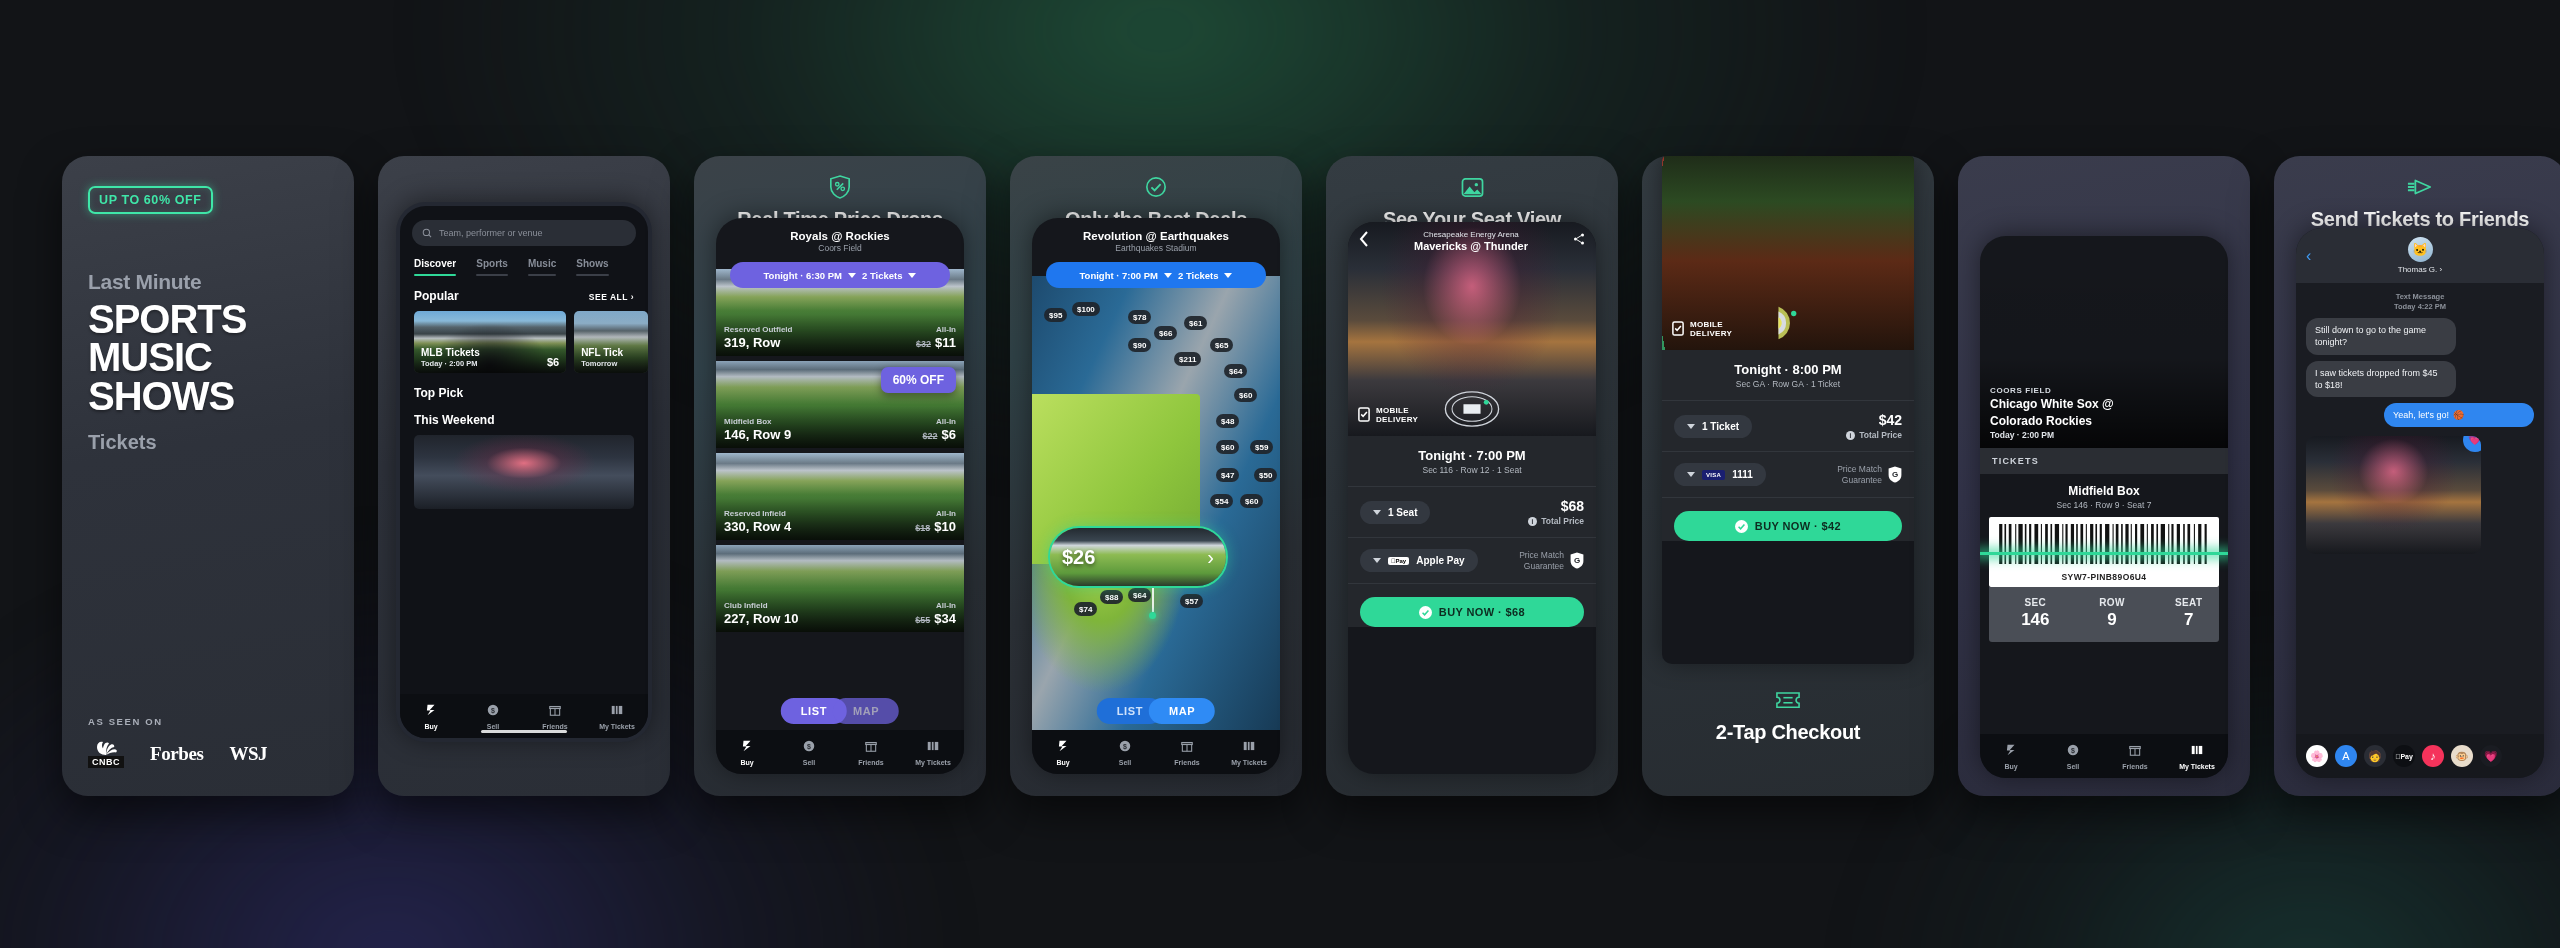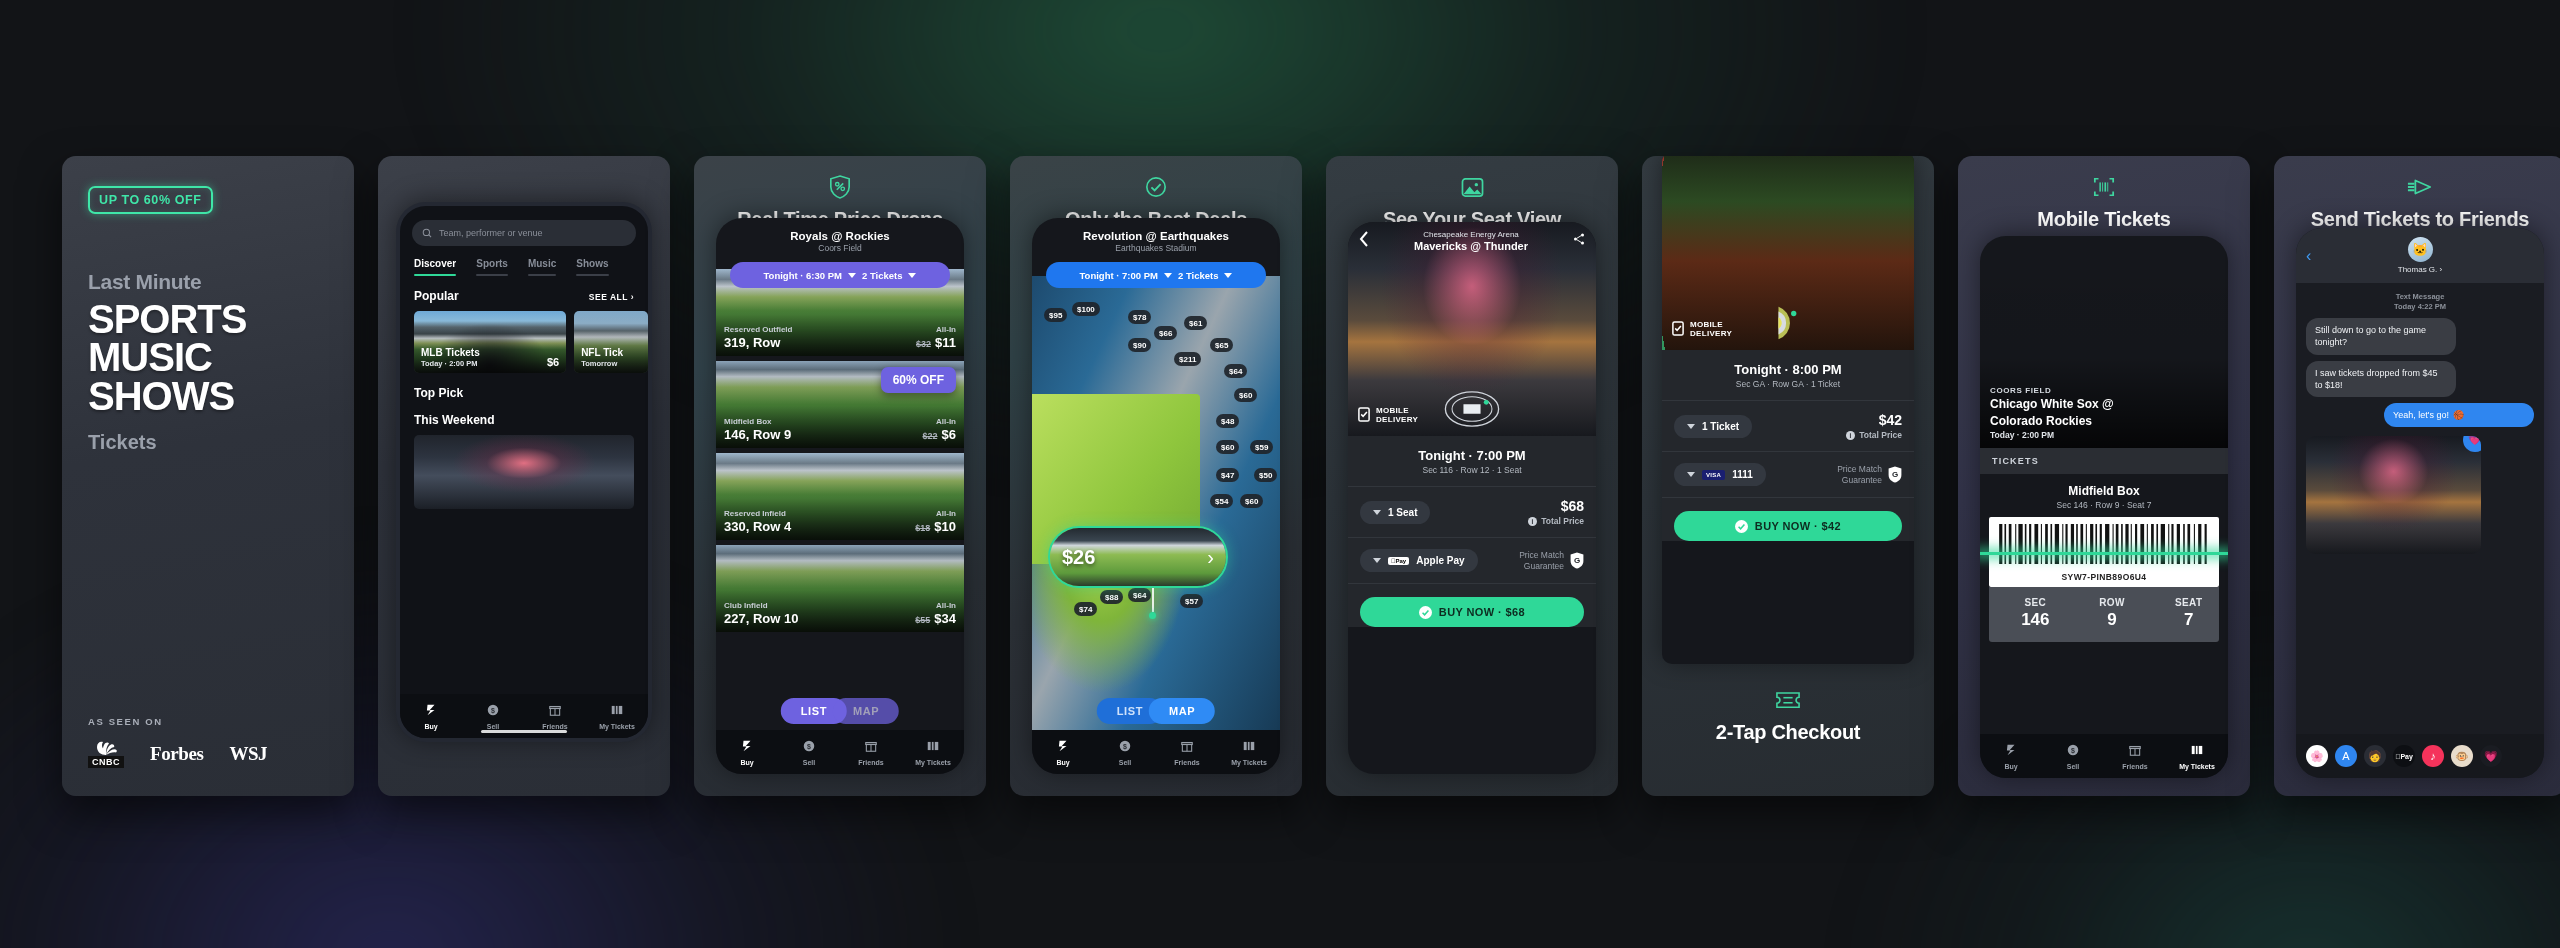--- a/index.html
+++ b/index.html
@@ -27,21 +27,21 @@
     width:900px; height:700px; border-radius:50%;
     background:radial-gradient(ellipse at center, rgba(30,90,80,.42) 0%, rgba(20,50,50,.18) 45%, rgba(18,20,23,0) 72%);
     filter:blur(30px); pointer-events:none;
   }
 
   .stage{ position:absolute; left:62px; top:156px; width:2436px; height:640px; display:flex; gap:24px; }
 
   .panel{
     position:relative;
     width:292px; height:640px;
-    border-radius:14px;
+    border-radius:26px;
     overflow:hidden;
     background:linear-gradient(170deg,#3c4049 0%,#2e323b 45%,#2a2e36 100%);
     box-shadow:0 18px 40px rgba(0,0,0,.55);
     flex:0 0 292px;
   }
   .panel.tint-green{ background:linear-gradient(165deg,#3b4248 0%,#31424a 30%,#2a3036 70%,#272b32 100%); }
   .panel.tint-green2{ background:linear-gradient(165deg,#3a4347 0%,#2f4146 28%,#2b3036 65%,#272b32 100%); }
   .panel.tint-darkteal{ background:linear-gradient(170deg,#343c42 0%,#2c3339 50%,#272c31 100%); }
   .panel.tint-indigo{ background:linear-gradient(170deg,#3a3c4c 0%,#323349 50%,#2b2c3c 100%); }
 
@@ -713,34 +713,20 @@
             <path d="M1 1 H25 V5.5 A2.8 2.8 0 0 0 25 12 V16.5 H1 V12 A2.8 2.8 0 0 0 1 5.5 Z" fill="none" stroke="#3fd6a0" stroke-width="1.7"></path>
             <line x1="8" y1="6" x2="18" y2="6" stroke="#3fd6a0" stroke-width="1.7"></line>
             <line x1="8" y1="11.5" x2="18" y2="11.5" stroke="#3fd6a0" stroke-width="1.7"></line>
           </svg>
       </div>
       <div class="p-title">2-Tap Checkout</div>
     </div>
   </div>
 
   <div class="panel tint-indigo">
-    <div class="p-head">
-      <div class="p-icon">
-        <svg width="22" height="22" viewBox="0 0 24 24">
-            <path d="M2 7 V3 H6 M18 3 H22 V7 M22 17 V21 H18 M6 21 H2 V17" fill="none" stroke="#3fd6a0" stroke-width="1.9"></path>
-            <g fill="#3fd6a0">
-              <rect x="7" y="7" width="1.6" height="10"></rect>
-              <rect x="10" y="7" width="1" height="10"></rect>
-              <rect x="12.5" y="7" width="1.8" height="10"></rect>
-              <rect x="15.6" y="7" width="1" height="10"></rect>
-            </g>
-          </svg>
-      </div>
-      <div class="p-title">Mobile Tickets</div>
-    </div>
     <div class="phone" style="top:80px;height:542px">
       <div class="mt-photo">
         <div class="img-coors"></div>
         <div class="shade" style="position:absolute;inset:0;background:linear-gradient(to top, rgba(0,0,0,.75) 0%, rgba(0,0,0,.05) 42%, rgba(0,0,0,0) 100%)"></div>
         <div class="mt-meta">
           <div class="mt-venue">COORS FIELD</div>
           <div class="mt-team">Chicago White Sox @</div>
           <div class="mt-team">Colorado Rockies</div>
           <div class="mt-time">Today · 2:00 PM</div>
         </div>

